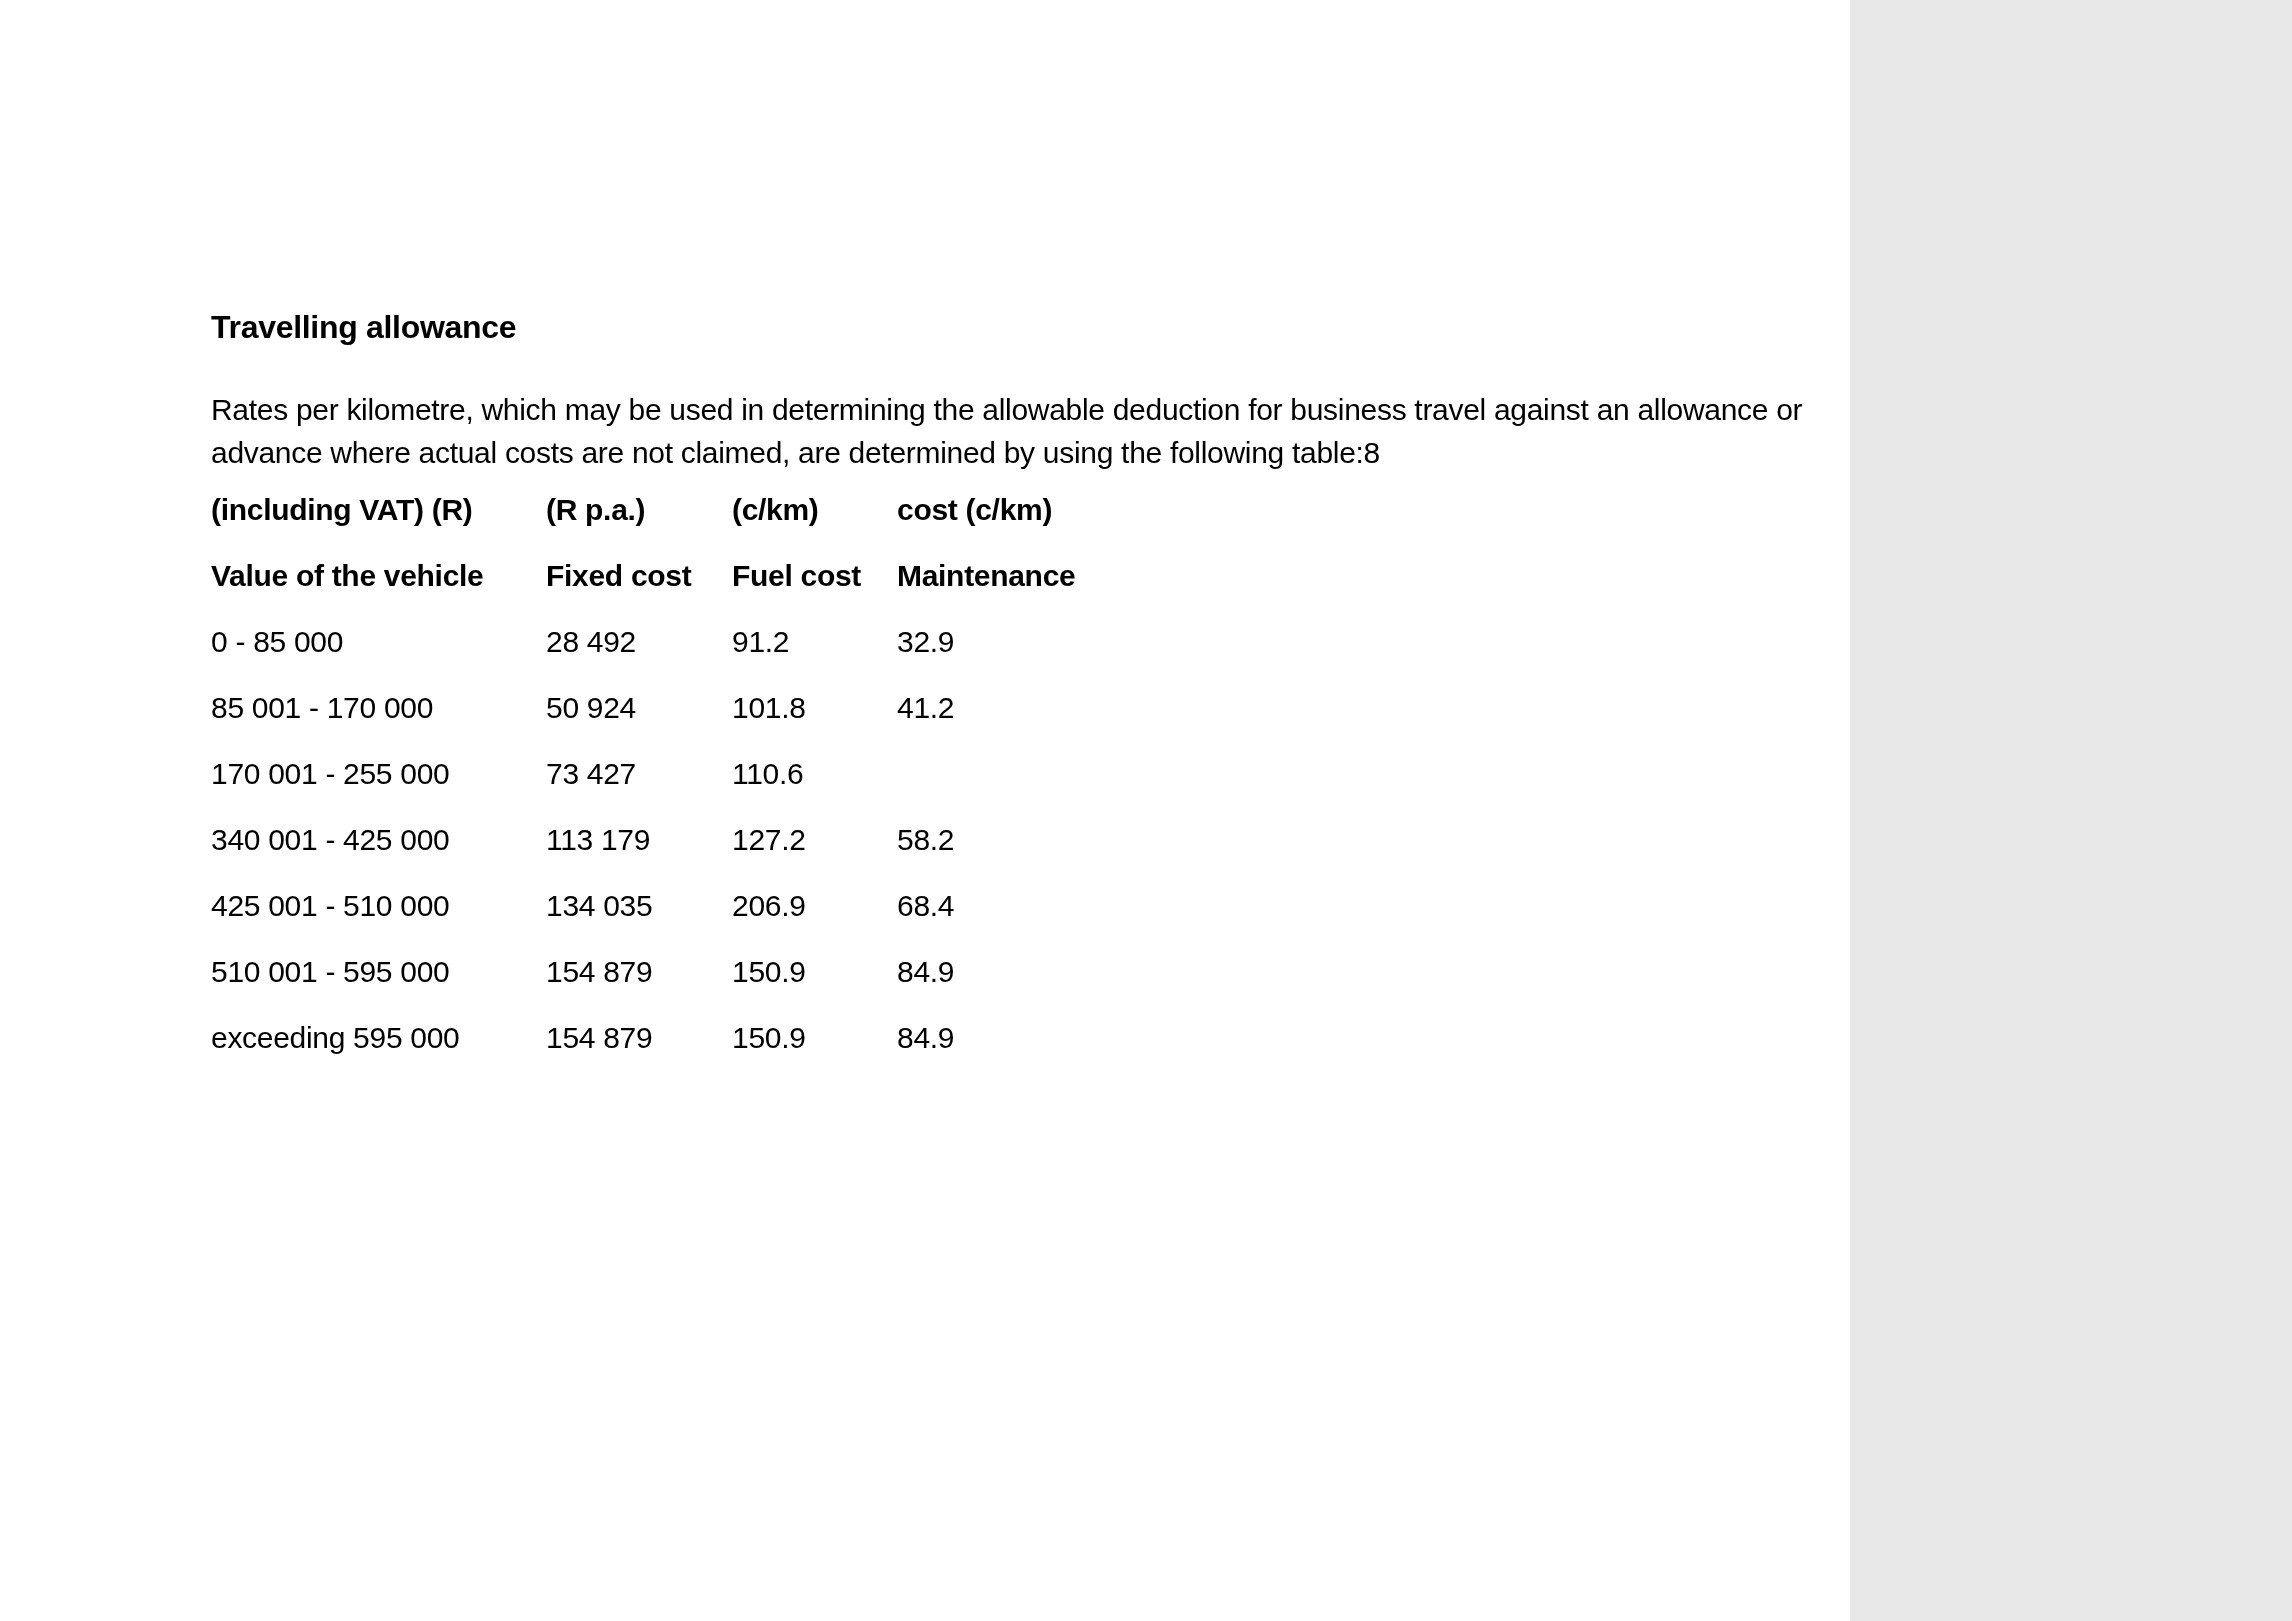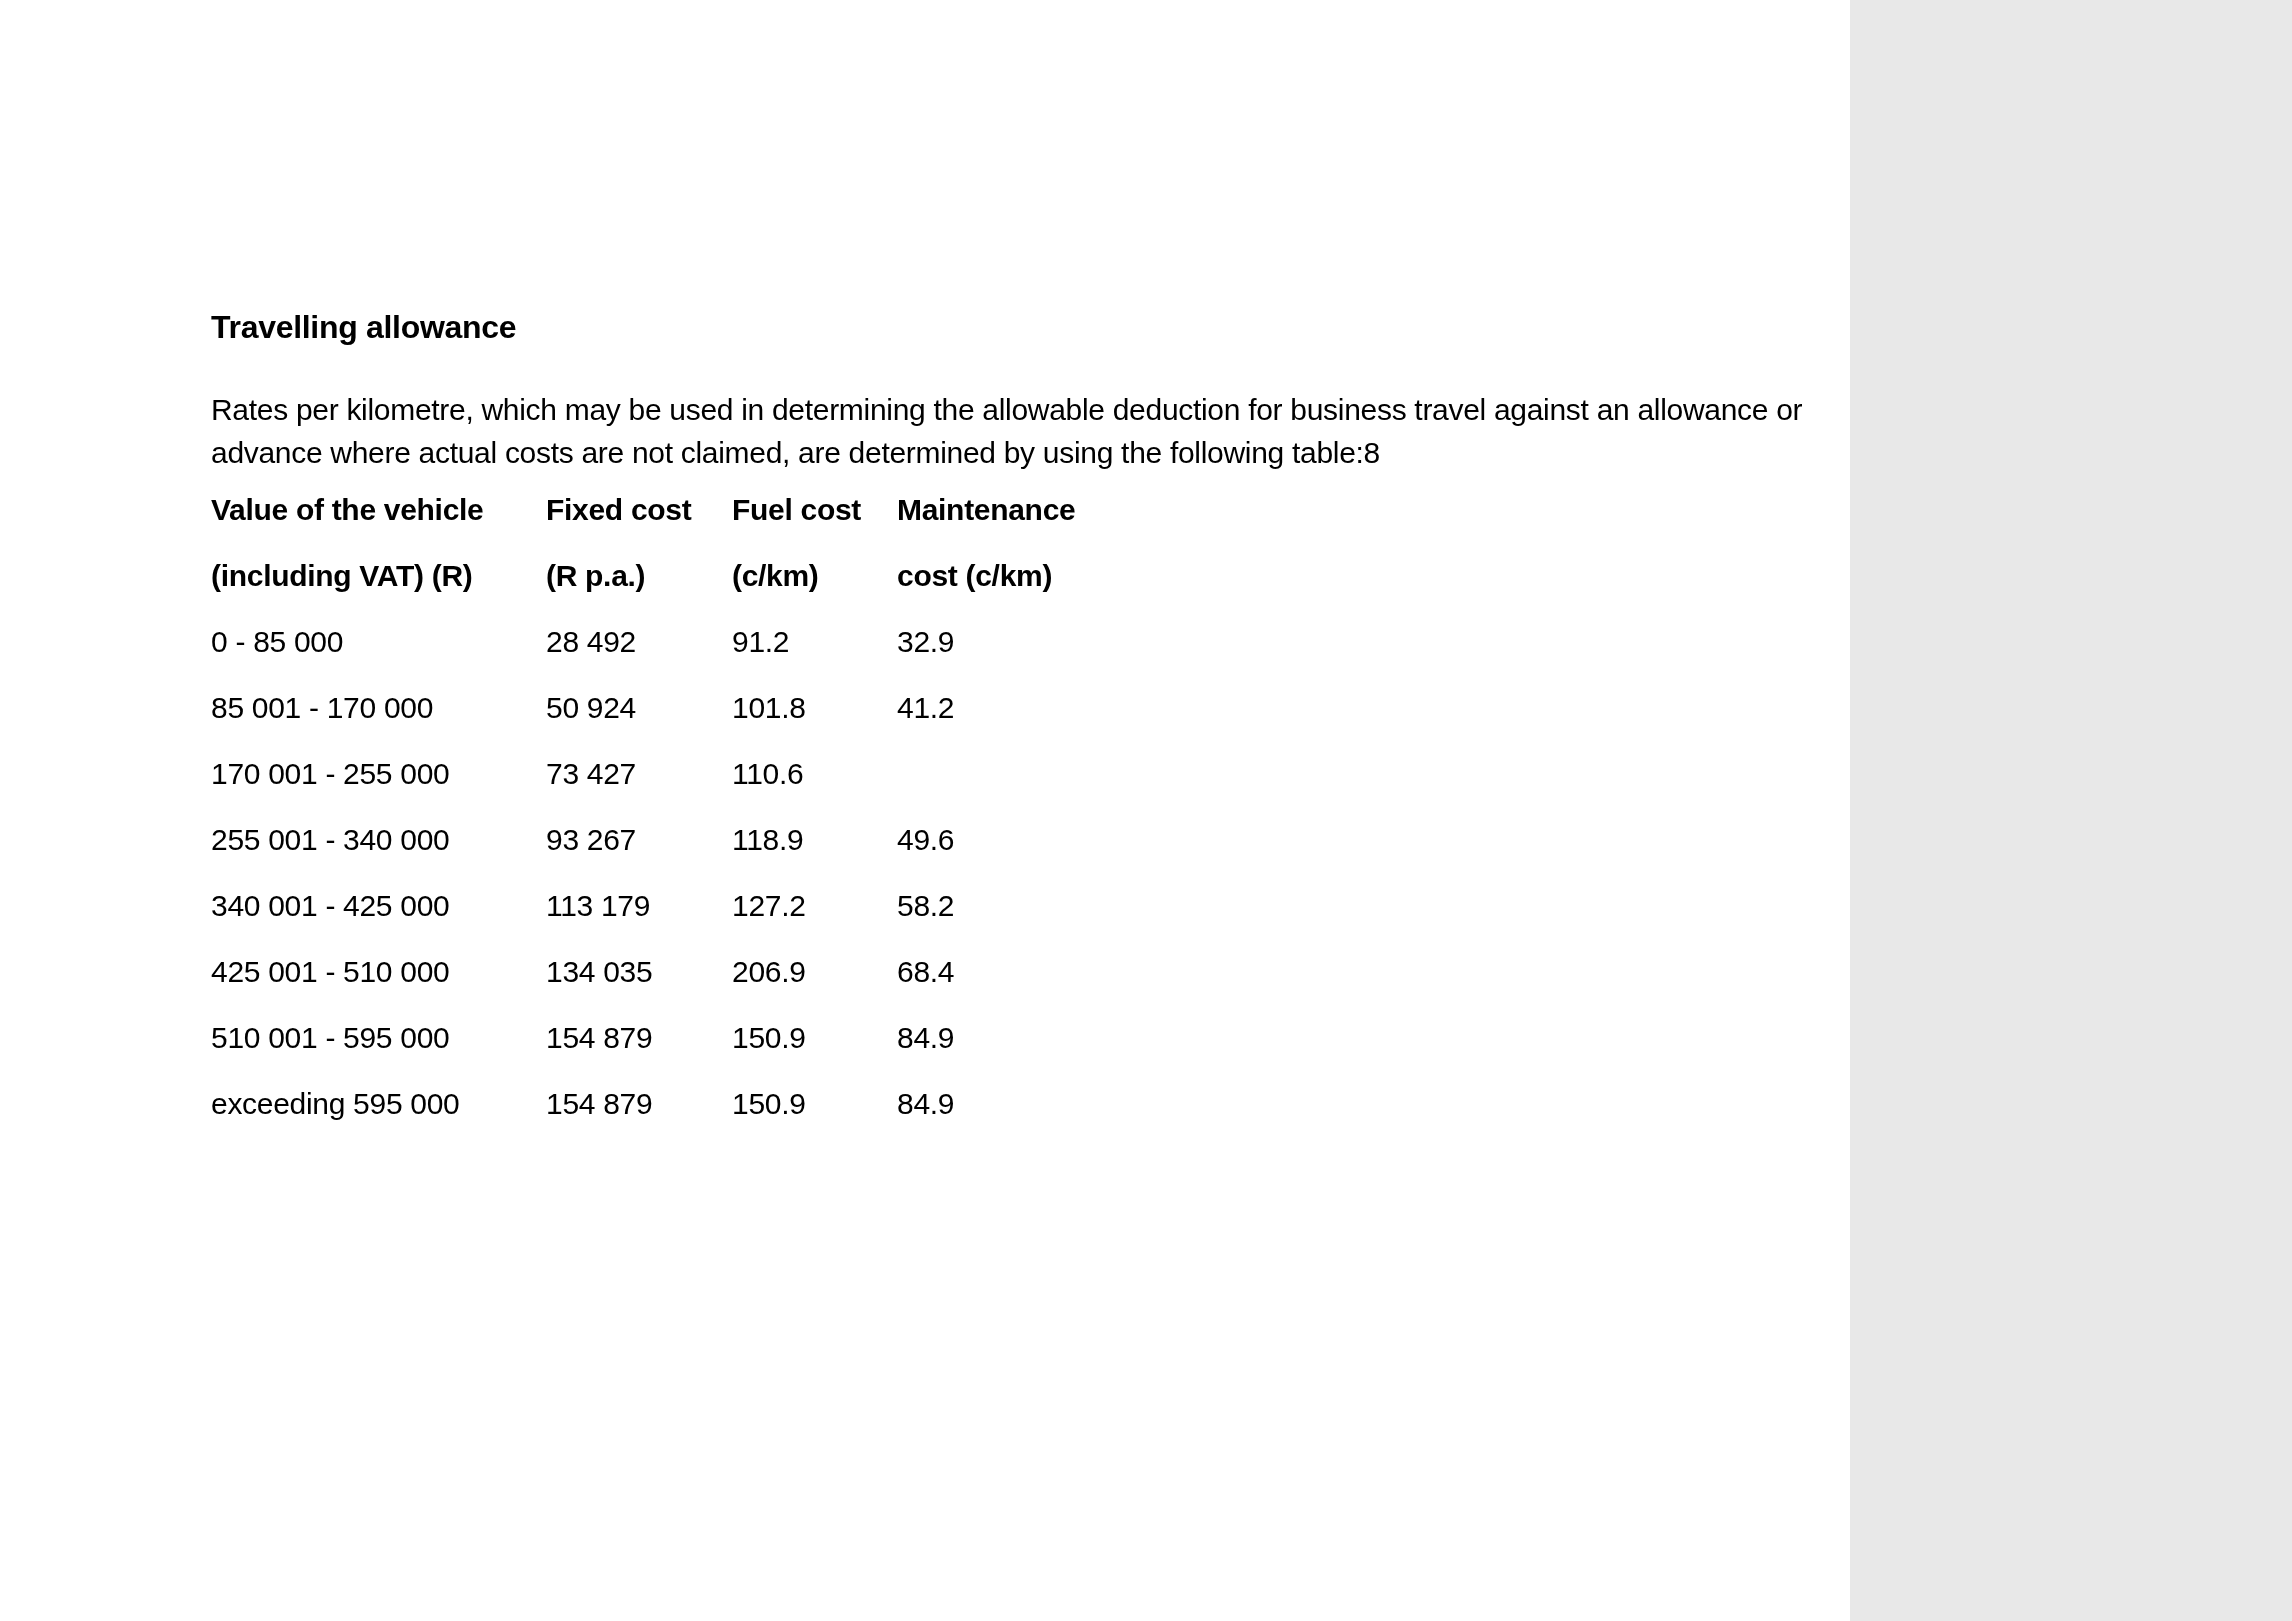--- a/index.html
+++ b/index.html
@@ -63,31 +63,31 @@
     <h1 class="doc-title">Travelling allowance</h1>
 
     <div class="paragraph">
       <div class="line">Rates per kilometre, which may be used in determining the allowable deduction for business travel against an allowance or</div>
       <div class="line">advance where actual costs are not claimed, are determined by using the following table:8</div>
     </div>
 
     <div class="rates-table">
 
       <div class="t-row header">
+        <span>(including VAT) (R)</span>
+        <span>(R p.a.)</span>
+        <span>(c/km)</span>
+        <span>cost (c/km)</span>
+      </div>
+
+      <div class="t-row header">
         <span>Value of the vehicle</span>
         <span>Fixed cost</span>
         <span>Fuel cost</span>
         <span>Maintenance</span>
-      </div>
-
-      <div class="t-row header">
-        <span>(including VAT) (R)</span>
-        <span>(R p.a.)</span>
-        <span>(c/km)</span>
-        <span>cost (c/km)</span>
       </div>
 
       <div class="t-row">
         <span>0 - 85 000</span>
         <span>28 492</span>
         <span>91.2</span>
         <span>32.9</span>
       </div>
 
       <div class="t-row">
@@ -96,26 +96,20 @@
         <span>101.8</span>
         <span>41.2</span>
       </div>
 
       <div class="t-row">
         <span>170 001 - 255 000</span>
         <span>73 427</span>
         <span>110.6</span>
       </div>
 
-      <div class="t-row">
-        <span>255 001 - 340 000</span>
-        <span>93 267</span>
-        <span>118.9</span>
-        <span>49.6</span>
-      </div>
 
       <div class="t-row">
         <span>340 001 - 425 000</span>
         <span>113 179</span>
         <span>127.2</span>
         <span>58.2</span>
       </div>
 
       <div class="t-row">
         <span>425 001 - 510 000</span>

